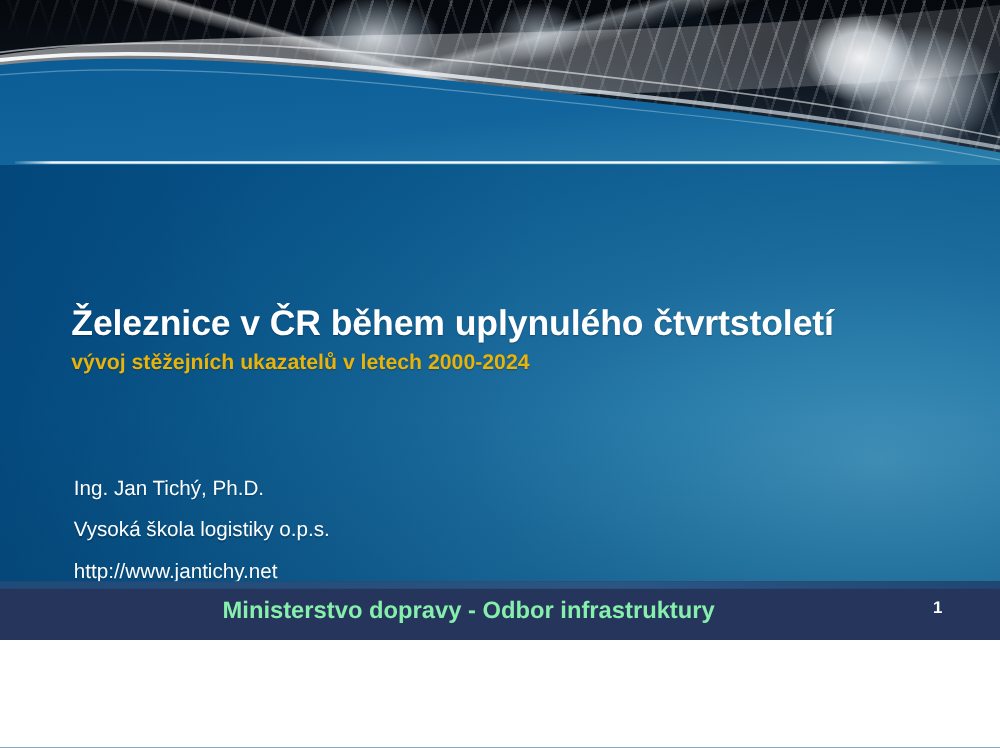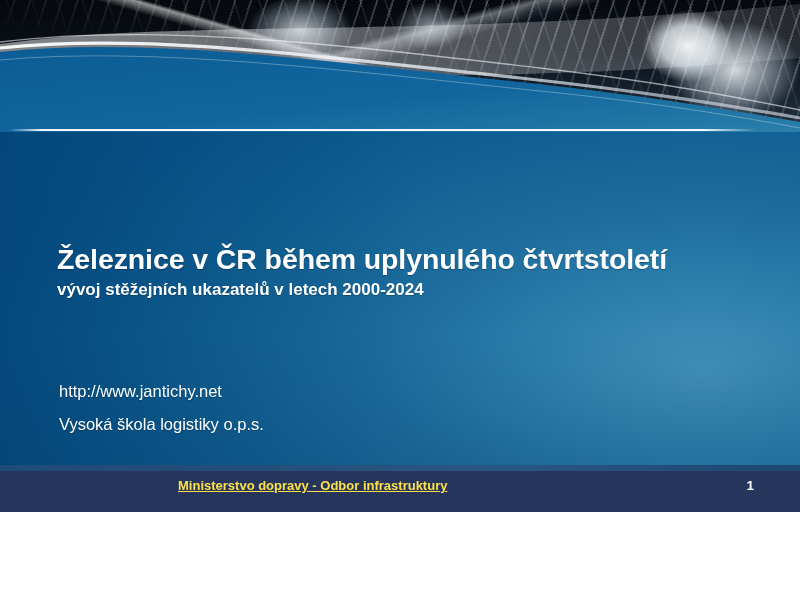--- a/index.html
+++ b/index.html
@@ -101,21 +101,21 @@
     font-weight: bold;
     color: #ffffff;
     letter-spacing: -0.1px;
     line-height: 1.16;
     text-shadow: 0 1px 1px rgba(0,20,40,0.35);
   }
   .slide-subtitle {
     margin: 4px 0 0 0;
     font-size: 17px;
     font-weight: bold;
-    color: #ffffff;
+    color: #eab308;
     line-height: 1.2;
     text-shadow: 0 1px 1px rgba(0,20,40,0.3);
   }
 
   
   .author-block {
     position: absolute;
     left: 59px;
     top: 375px;
     width: 600px;
@@ -140,25 +140,24 @@
     position: absolute;
     left: 0; right: 0; top: 0;
     height: 6px;
     background: linear-gradient(90deg, #1d4f7e 0%, #27527f 30%, #2c5b8a 62%, #1f4a78 100%);
     opacity: 0.85;
   }
   .footer-text {
     position: absolute;
     left: 178px;
     top: 13px;
-    font-size: 13px;
-    font-weight: bold;
-    color: #fde047;
+    font-size: 19px;
+    font-weight: bold;
+    color: #86efac;
     white-space: pre;
-    text-decoration: underline;
   }
   .footer-page {
     position: absolute;
     right: 46px;
     top: 13px;
     font-size: 13.5px;
     font-weight: bold;
     color: #ffffff;
   }
 </style>
@@ -204,22 +203,23 @@
   </div>
 
   <div class="divider"></div>
 
   <div class="title-block">
     <h1 class="slide-title">Železnice v ČR během uplynulého čtvrtstoletí</h1>
     <p class="slide-subtitle">vývoj stěžejních ukazatelů v letech 2000-2024</p>
   </div>
 
   <div class="author-block">
+    <div class="author-line">Ing. Jan Tichý, Ph.D.</div>
+    <div class="author-line">Vysoká škola logistiky o.p.s.</div>
     <div class="author-line">http://www.jantichy.net</div>
-    <div class="author-line">Vysoká škola logistiky o.p.s.</div>
   </div>
 
   <div class="footer-bar">
     <div class="footer-top-sheen"></div>
     <div class="footer-text">Ministerstvo dopravy - Odbor infrastruktury</div>
     <div class="footer-page">1</div>
   </div>
 
 </div>
 

